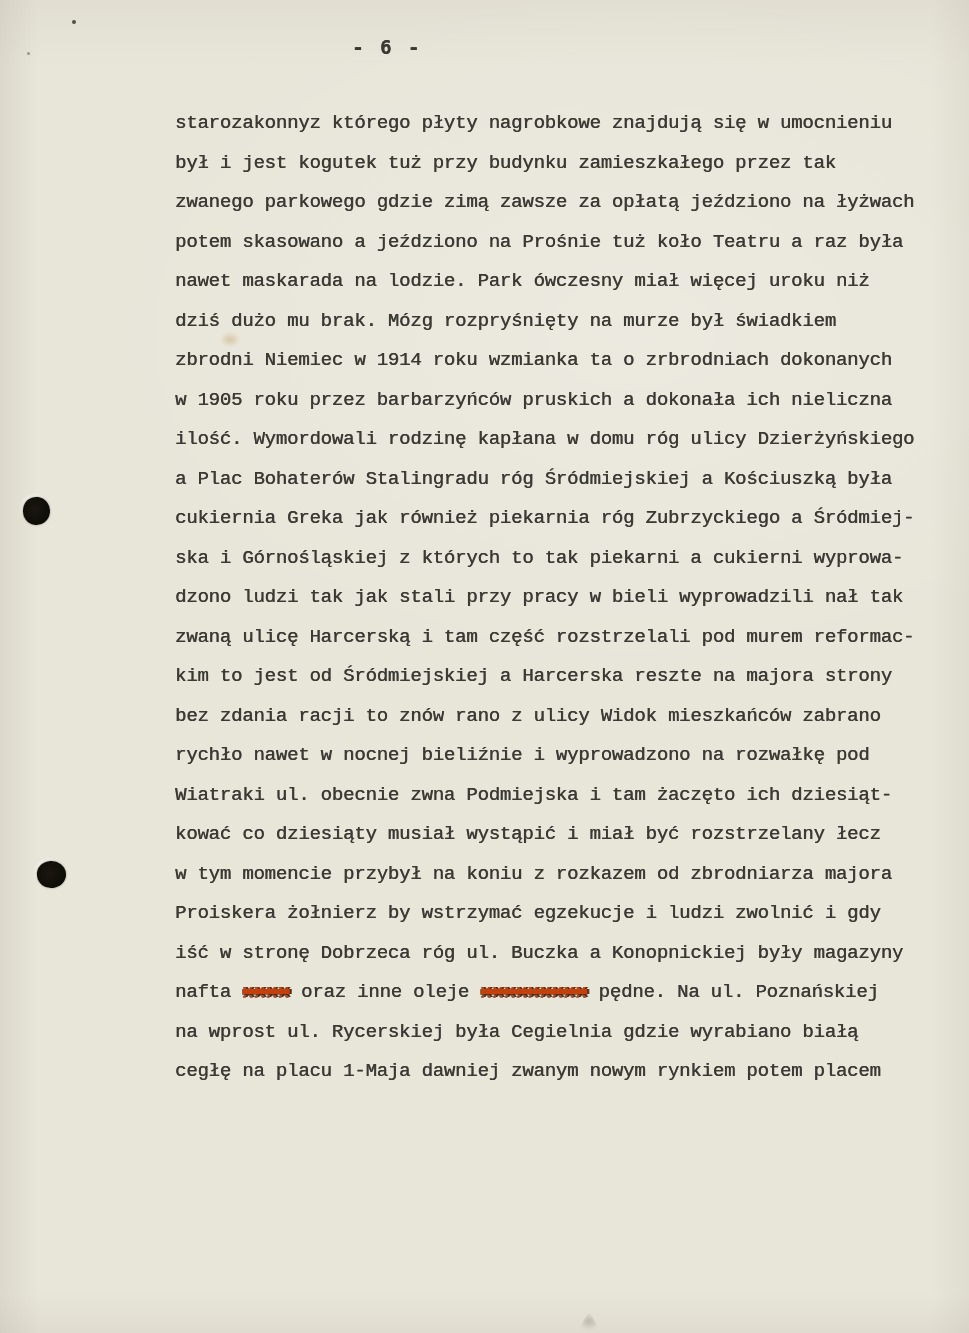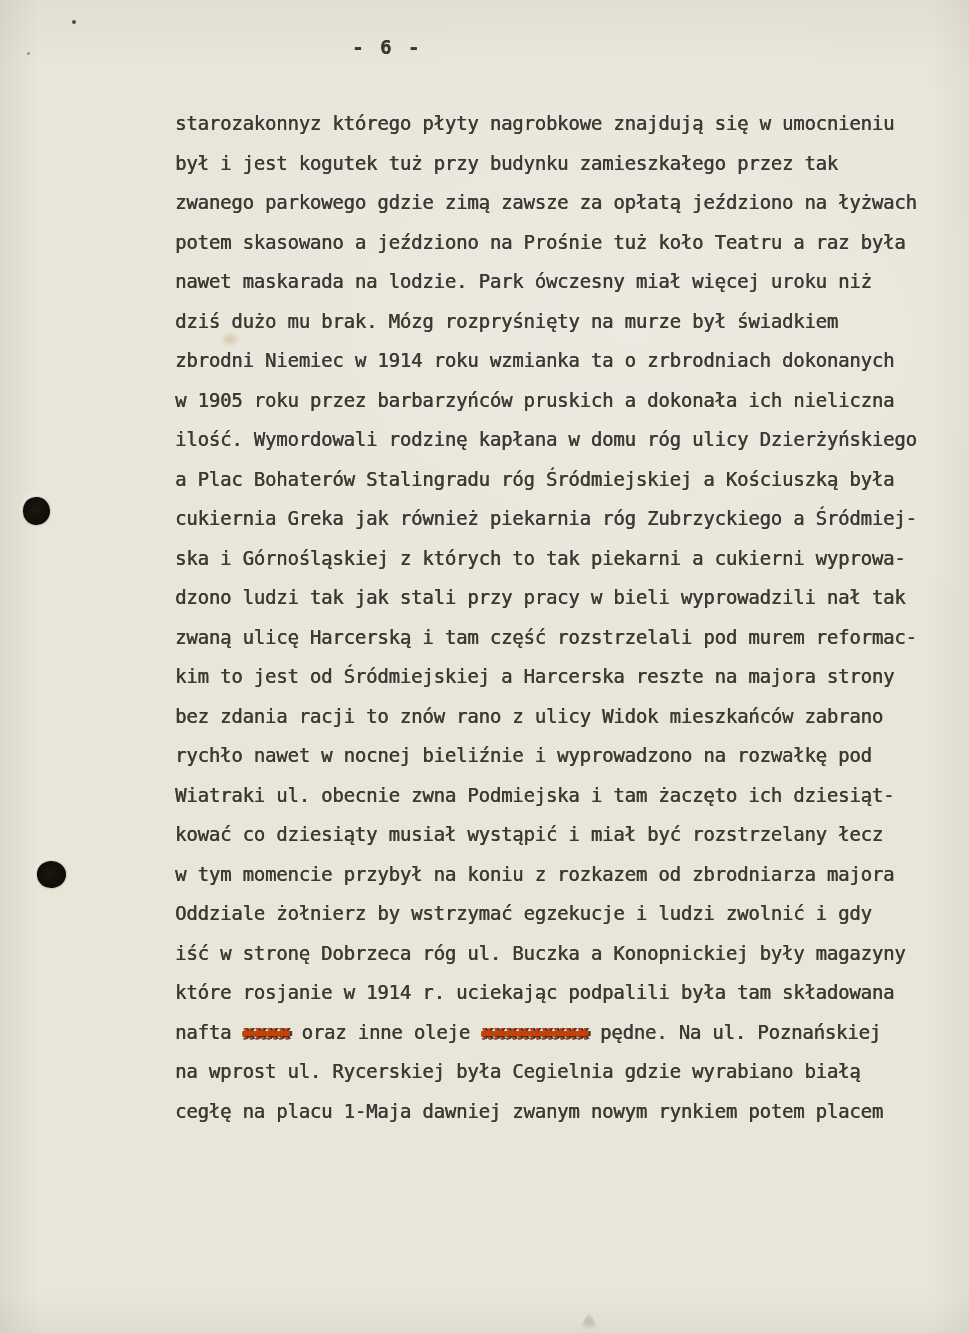--- a/index.html
+++ b/index.html
@@ -33,20 +33,21 @@
     width: 780px;
   }
   .line {
     margin: 0;
     height: 39.5px;
     line-height: 39.5px;
     font-size: 19px;
     letter-spacing: -0.2px;
     white-space: pre;
     text-shadow: 0.45px 0 0 rgba(59,57,52,0.85), 0 0 0.6px rgba(59,57,52,0.4);
+    font-family: Liberation Mono, monospace;
   }
   .strike {
     font-weight: 700;
     color: #c2410c;
     letter-spacing: 0.5px;
     text-decoration: line-through;
     text-decoration-thickness: 5px;
     text-shadow: 1px 0 0 #2c2a24, 2px 0 0 rgba(44,42,36,0.8), 0 1px 0 rgba(44,42,36,0.6);
   }
   .hole {
@@ -94,23 +95,22 @@
   <p class="line">cukiernia Greka jak również piekarnia róg Zubrzyckiego a Śródmiej-</p>
   <p class="line">ska i Górnośląskiej z których to tak piekarni a cukierni wyprowa-</p>
   <p class="line">dzono ludzi tak jak stali przy pracy w bieli wyprowadzili nał tak</p>
   <p class="line">zwaną ulicę Harcerską i tam część rozstrzelali pod murem reformac-</p>
   <p class="line">kim to jest od Śródmiejskiej a Harcerska reszte na majora strony</p>
   <p class="line">bez zdania racji to znów rano z ulicy Widok mieszkańców zabrano</p>
   <p class="line">rychło nawet w nocnej bieliźnie i wyprowadzono na rozwałkę pod</p>
   <p class="line">Wiatraki ul. obecnie zwna Podmiejska i tam żaczęto ich dziesiąt-</p>
   <p class="line">kować co dziesiąty musiał wystąpić i miał być rozstrzelany łecz</p>
   <p class="line">w tym momencie przybył na koniu z rozkazem od zbrodniarza majora</p>
-  <p class="line">Oddziale żołnierz by wstrzymać egzekucje i ludzi zwolnić i gdy</p>
+  <p class="line">Proiskera żołnierz by wstrzymać egzekucje i ludzi zwolnić i gdy</p>
   <p class="line">iść w stronę Dobrzeca róg ul. Buczka a Konopnickiej były magazyny</p>
-  <p class="line">które rosjanie w 1914 r. uciekając podpalili była tam składowana</p>
   <p class="line"><span>nafta </span><span class="strike">xxxx</span><span> oraz inne oleje </span><span class="strike">xxxxxxxxx</span><span> pędne. Na ul. Poznańskiej</span></p>
   <p class="line">na wprost ul. Rycerskiej była Cegielnia gdzie wyrabiano białą</p>
   <p class="line">cegłę na placu 1-Maja dawniej zwanym nowym rynkiem potem placem</p>
 </div>
 
 <div class="hole hole-top"></div>
 <div class="hole hole-bottom"></div>
 <div class="speck speck-1"></div>
 <div class="speck speck-2"></div>
 <div class="stain"></div>

